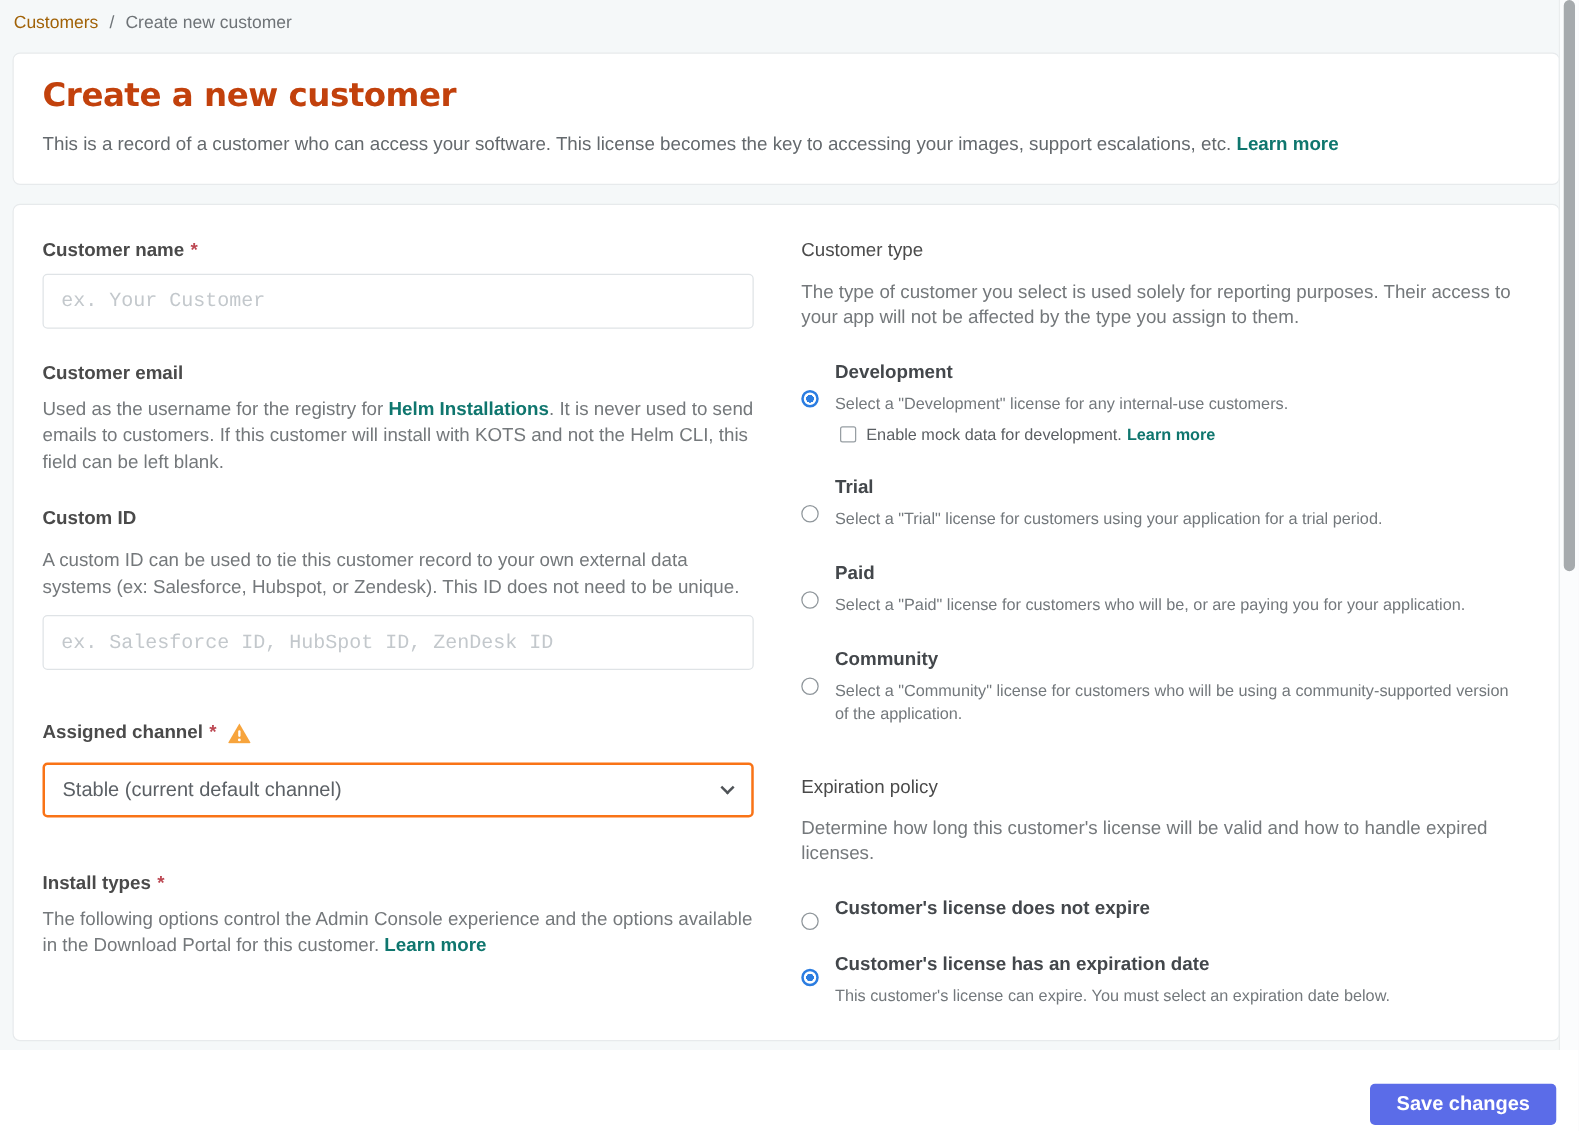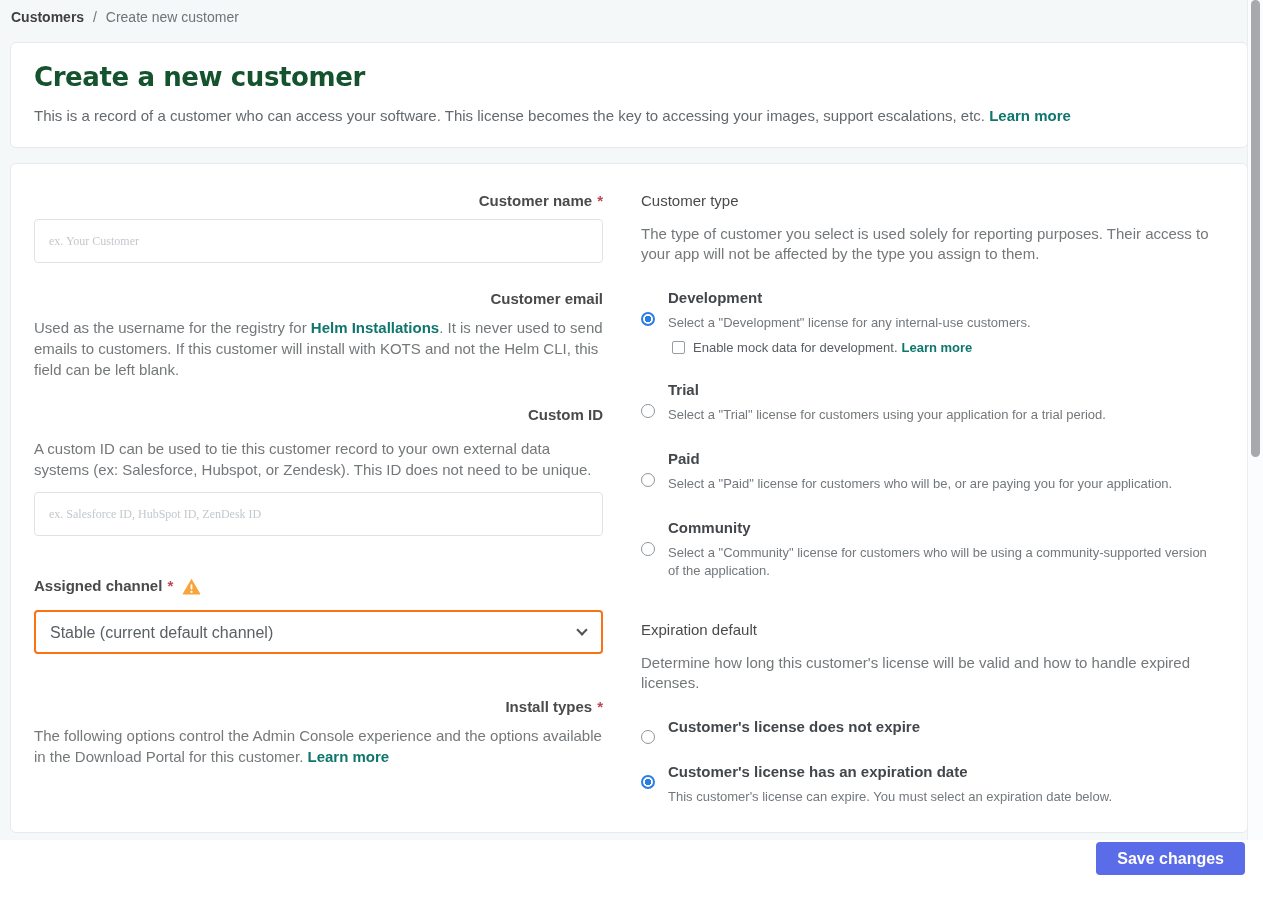--- a/index.html
+++ b/index.html
@@ -10,50 +10,50 @@
     background: #f5f8f9;
     overflow: hidden;
     position: relative;
     color: #4a4a4a;
   }
   a { text-decoration: none; cursor: pointer; }
   .link { color: #0f766e; font-weight: 600; }
 
   
   .breadcrumb { padding: 9px 0 0 11px; font-size: 14px; color: #6e7377; }
-  .breadcrumb .crumb-link { color: #404040; font-weight: 700; }
+  .breadcrumb .crumb-link { color: #a16207; font-weight: 400; }
   .breadcrumb .sep { margin: 0 5px; color: #6e7377; }
 
   
   .card { background: #fff; border: 1px solid #e7eaec; border-radius: 6px; }
   .header-card { margin: 17px 15px 0 10px; padding: 18px 23px 21px; }
   .page-title {
     margin: 0; font-family: "DejaVu Sans", sans-serif;
     font-size: 26px; line-height: 33px; font-weight: 700;
-    color: #14532d; letter-spacing: -0.4px;
+    color: #c2410c; letter-spacing: -0.4px;
   }
   .page-desc { margin: 12px 0 0; font-size: 15px; line-height: 20px; color: #64696d; }
 
   .main-card {
     margin: 15px 15px 0 10px; height: 670px;
     padding: 27px 30px 0 23px;
     display: flex; overflow: hidden;
   }
   .left-col { width: 569px; flex: none; }
   .right-col { flex: 1; margin-left: 38px; min-width: 0; }
 
   
-  .field-label { font-size: 15px; font-weight: 600; color: #4a4a4a; line-height: 20px; text-align: right; }
+  .field-label { font-size: 15px; font-weight: 600; color: #4a4a4a; line-height: 20px; }
   .req { color: #bc4752; margin-left: 5px; font-weight: 600; }
   .help { font-size: 15px; color: #74787b; line-height: 21px; margin: 8px 0 0; }
   .text-input {
     display: block; width: 100%; height: 44px; margin-top: 14px;
     border: 1px solid #dfe3e6; border-radius: 4px;
-    padding: 0 14px; font-size: 12px; color: #333;
-    font-family: Liberation Serif, serif; background: #fff; outline: none;
+    padding: 0 14px; font-size: 16px; color: #333;
+    font-family: Liberation Mono, monospace; background: #fff; outline: none;
   }
   .text-input::placeholder { color: #c3c8cc; }
   .fg-name .text-input { margin-top: 8px; }
   .fg-email { margin-top: 26px; }
   .fg-email .text-input { margin-top: 17px; }
   .fg-customid { margin-top: 25px; }
   .fg-customid .help { margin-top: 13px; }
   .fg-customid .text-input { margin-top: 12px; }
   .fg-channel { margin-top: 40px; }
   .fg-installtypes { margin-top: 43px; }
@@ -100,21 +100,21 @@
   .mock-row input[type=checkbox] {
     appearance: none; -webkit-appearance: none; margin: 0 8px 0 0;
     width: 13px; height: 13px; border: 1px solid #979ea3; border-radius: 2px;
     background: #fff; cursor: pointer; flex: none;
   }
   .mock-row .link { margin-left: 4px; font-size: 13px; }
 
   
   .footer { position: absolute; left: 0; right: 0; bottom: 0; height: 65px; background: #fff; }
   .save-btn {
-    position: absolute; right: 18px; top: 2px; height: 33px; padding: 0 21px;
+    position: absolute; right: 18px; top: 27px; height: 33px; padding: 0 21px;
     background: #5b6ce8; color: #fff; border: none; border-radius: 4px;
     font-size: 16px; font-weight: 700; font-family: "Liberation Sans", sans-serif;
     cursor: pointer;
   }
 
   
   .scrollbar-track {
     position: absolute; top: 0; right: 0; width: 16px; height: 840px;
     background: #fbfcfd; border-left: 1px solid #eaedee;
   }
@@ -226,21 +226,21 @@
       </div>
 
       <div class="option">
         <input type="radio" name="customer-type" style="">
         <div class="option-title">Community</div>
         <div class="option-desc">Select a "Community" license for customers who will be using a community-supported version of the application.</div>
       </div>
     </div>
 
     <div class="section section-expiration expiration">
-      <div class="section-heading">Expiration default</div>
+      <div class="section-heading">Expiration policy</div>
       <p class="section-desc">Determine how long this customer's license will be valid and how to handle expired licenses.</p>
 
       <div class="option">
         <input type="radio" name="expiration-policy" style="">
         <div class="option-title">Customer's license does not expire</div>
       </div>
 
       <div class="option">
         <input type="radio" name="expiration-policy" checked="" style="">
         <div class="option-title">Customer's license has an expiration date</div>

